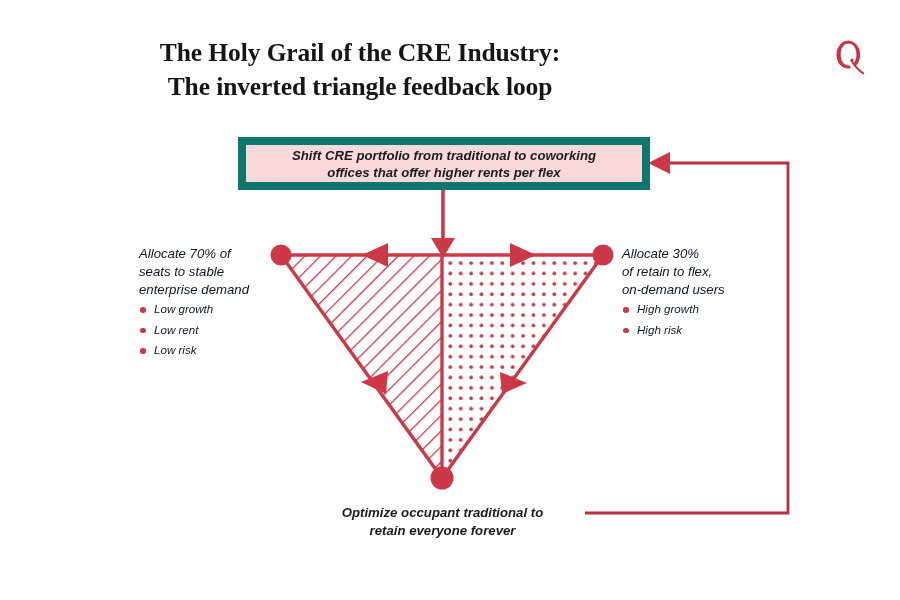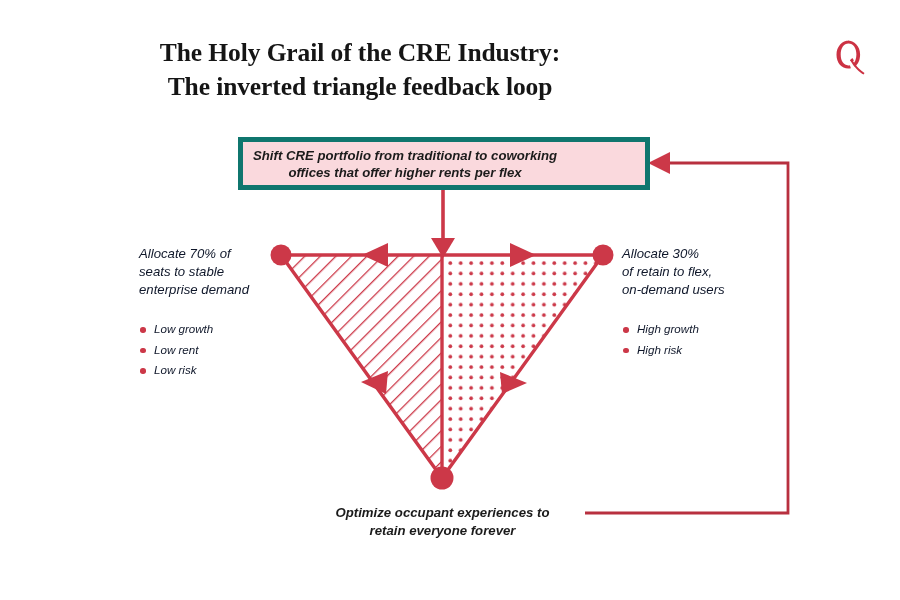--- a/index.html
+++ b/index.html
@@ -52,24 +52,24 @@
 
   
   #callout {
     position: absolute;
     left: 238px;
     top: 137px;
     width: 412px;
     height: 53px;
     box-sizing: border-box;
     background: #fad9dd;
-    border: 5px solid #0f766e;
+    border: 8px solid #0f766e;
     display: flex;
     align-items: center;
-    justify-content: flex-start;
+    justify-content: center;
   }
   #callout .ctext {
     text-align: center;
     font-weight: bold;
     font-style: italic;
     font-size: 13.2px;
     line-height: 17px;
     color: #1b1b1b;
     padding: 0 10px;
   }
@@ -82,21 +82,21 @@
     font-style: italic;
     color: #0f172a;
   }
   .side-label .heading {
     font-size: 13.2px;
     line-height: 18px;
   }
   .side-label .heading span { display: block; }
   .side-label ul {
     list-style: none;
-    margin: 20px 0 0 0;
+    margin: 0 0 0 0;
     padding: 0;
   }
   .side-label li {
     font-size: 11.6px;
     line-height: 20.5px;
     position: relative;
     padding-left: 15px;
     white-space: nowrap;
   }
   .side-label li .bullet {
@@ -239,17 +239,17 @@
         <span>High growth</span>
       </li>
       <li>
         <span class="bullet"></span>
         <span>High risk</span>
       </li>
     </ul>
   </div>
 
   <div id="bottom-caption">
-    <span>Optimize occupant experiences to</span>
+    <span>Optimize occupant traditional to</span>
     <span>retain everyone forever</span>
   </div>
 
 </div>
 
 </body></html>

